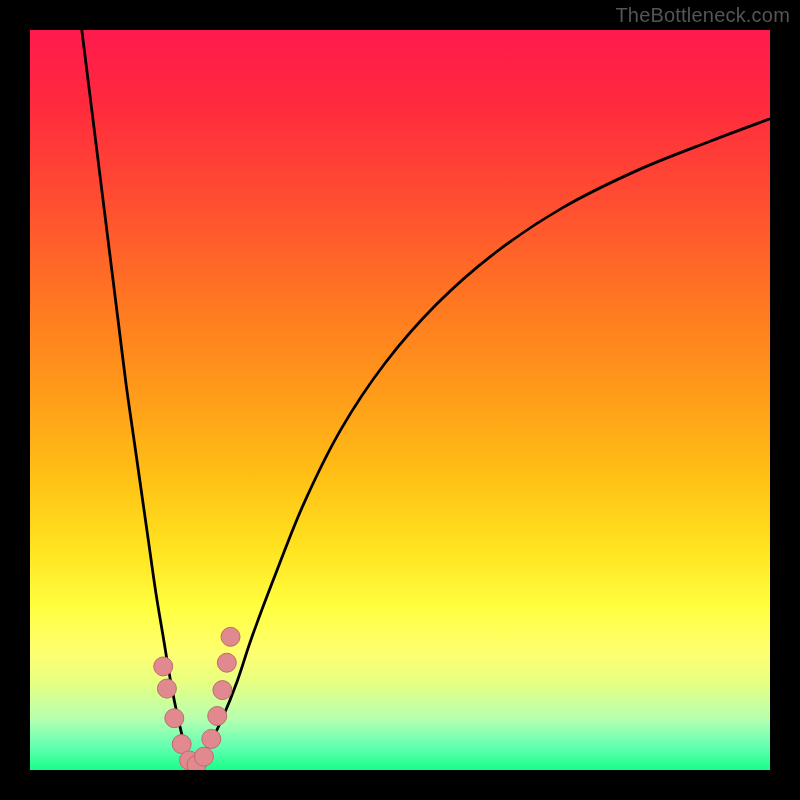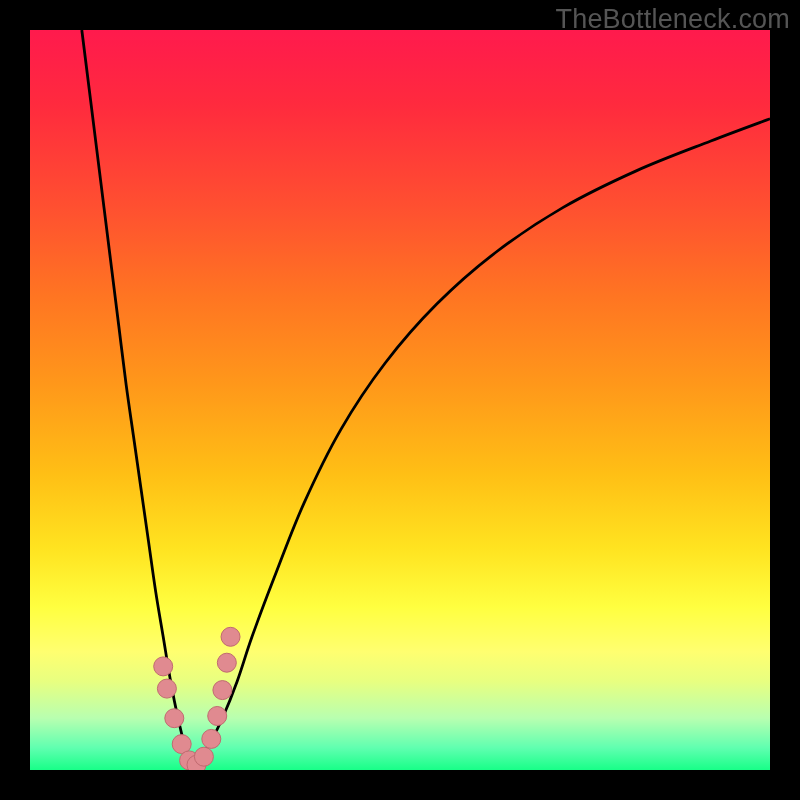--- a/index.html
+++ b/index.html
@@ -49,21 +49,21 @@
     position: absolute;
     inset: 0;
     width: 100%;
     height: 100%;
   }
   .watermark {
     position: absolute;
     top: 4px;
     right: 10px;
     color: #555;
-    font-size: 27px;
+    font-size: 20px;
     font-weight: 500;
     letter-spacing: 0.2px;
     user-select: none;
   }
 </style>
 </head>
 <body>
 
 <div class="frame">
 

